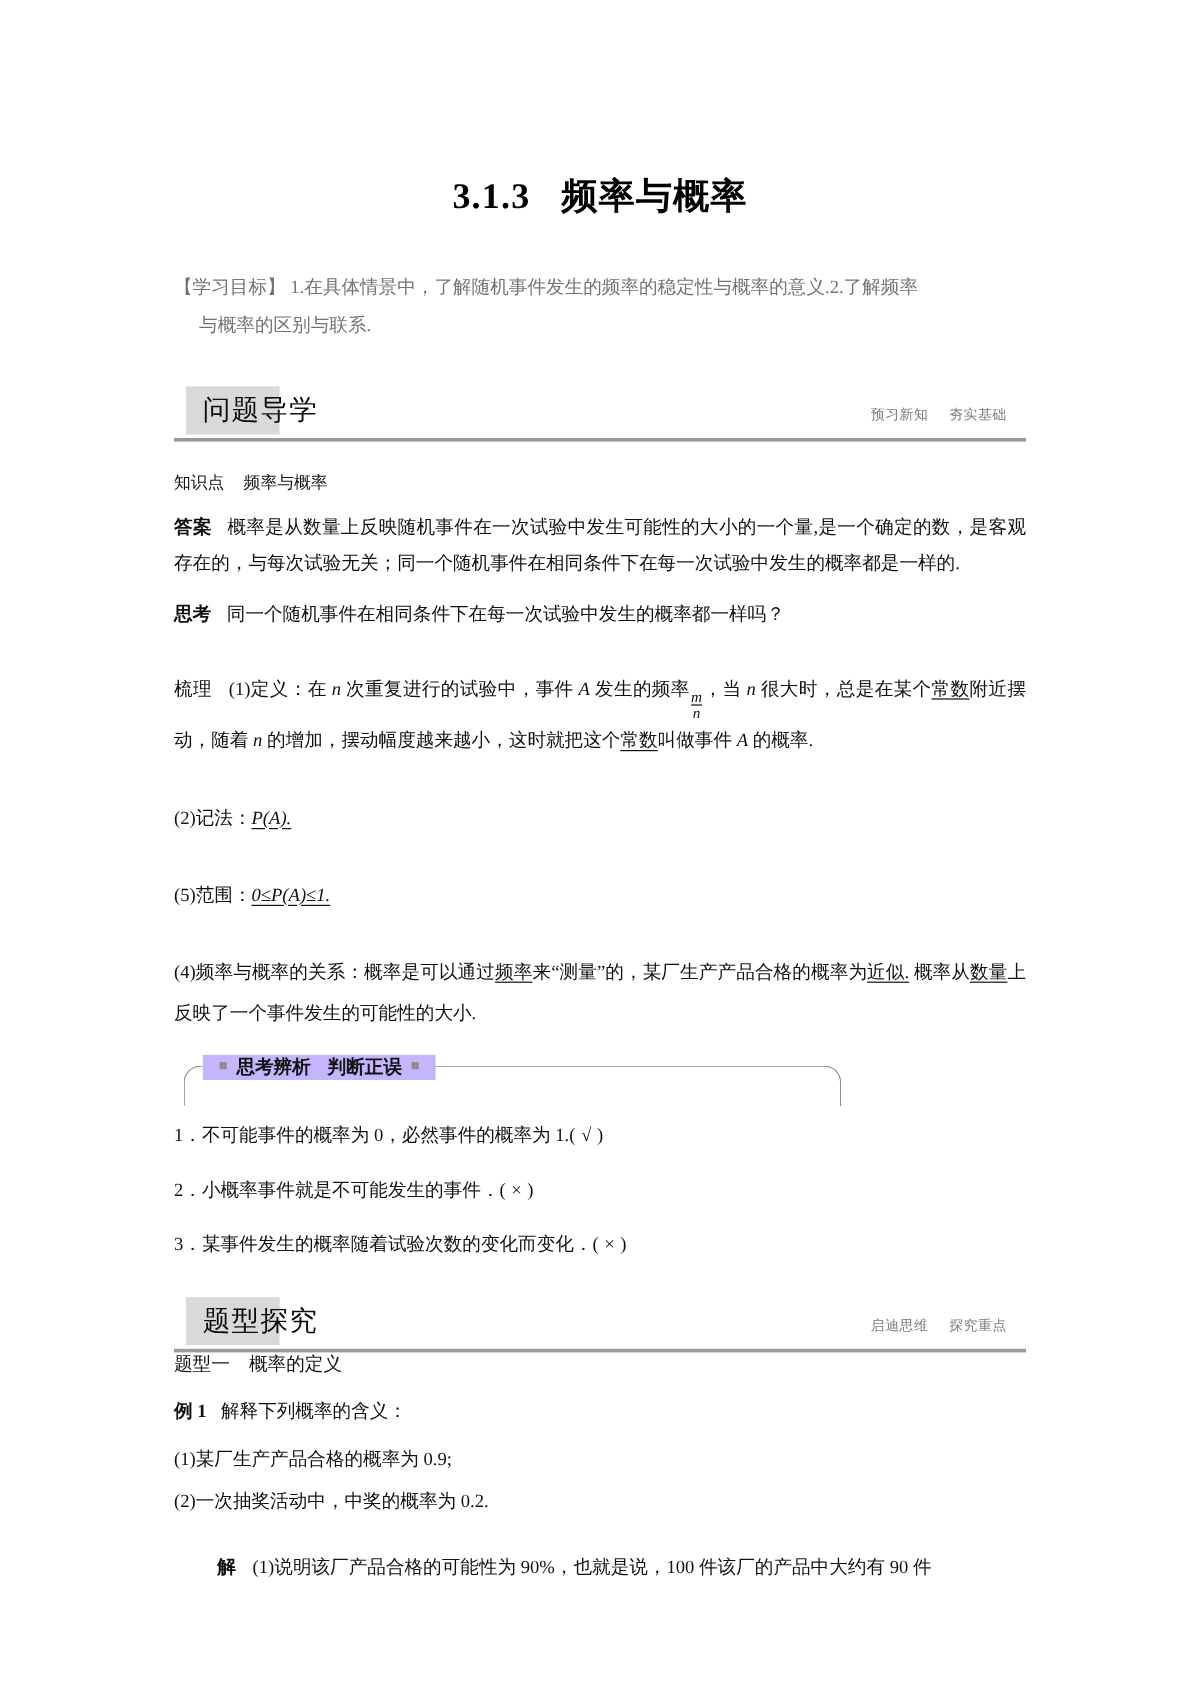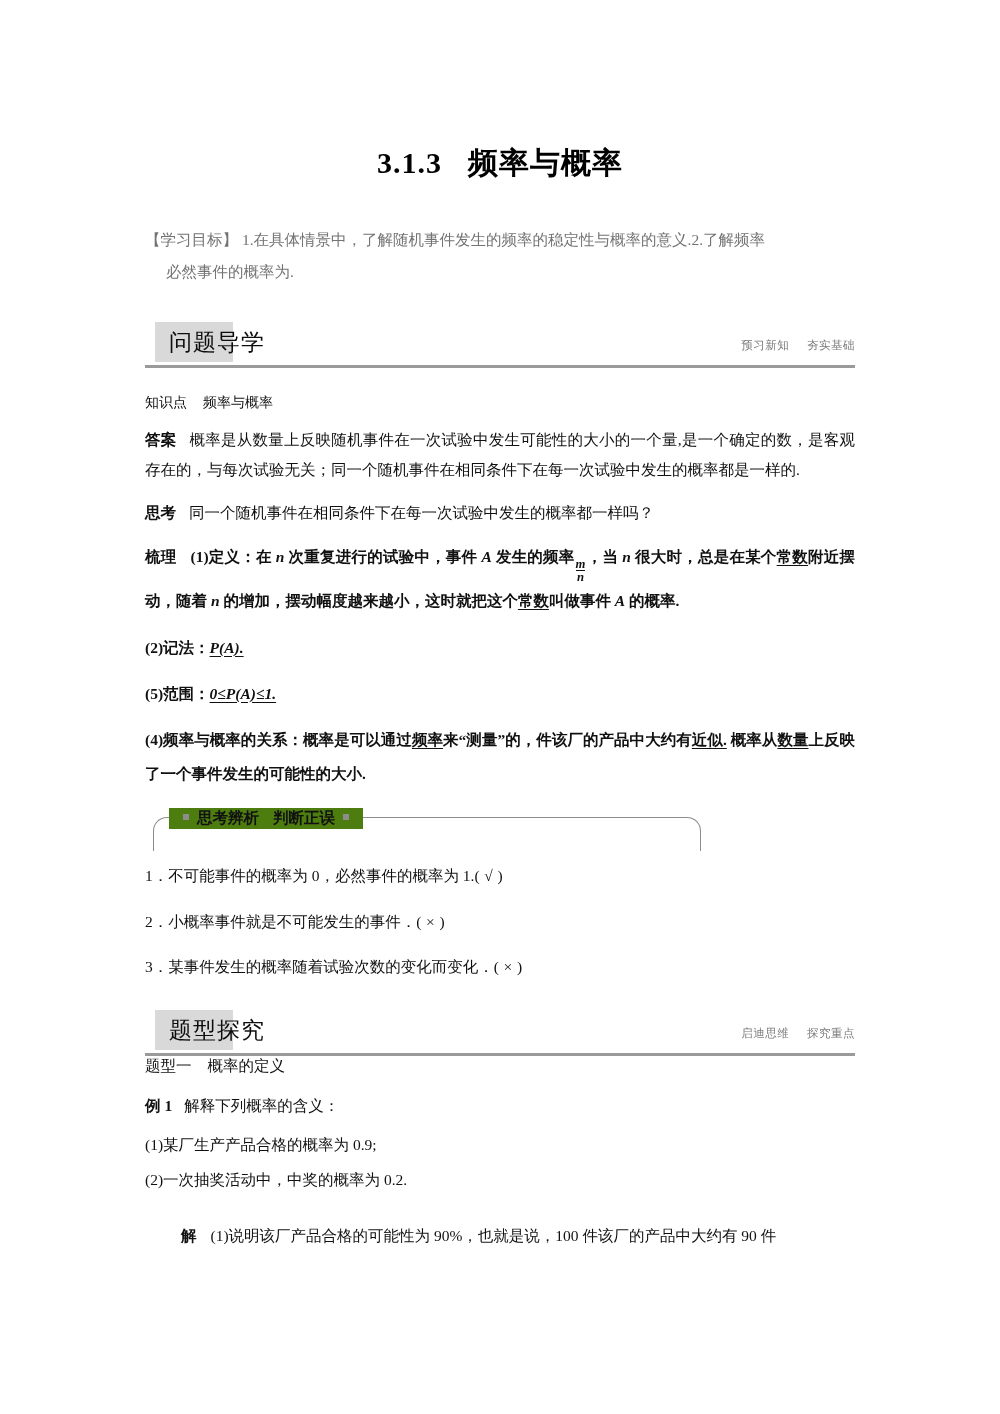--- a/index.html
+++ b/index.html
@@ -78,26 +78,26 @@
     top: 2px;
     font-family: "DejaVu Sans", "Liberation Sans", sans-serif;
     font-weight: normal;
     font-size: 23px;
     letter-spacing: 1px;
     color: #0d0d0d;
     line-height: 36px;
   }
   .section-banner .sec-tags {
     position: absolute;
-    right: 0;
+    right: 16px;
     top: 16px;
     font-size: 11.5px;
     color: #7a7a7a;
     letter-spacing: 0.5px;
-    font-family: Liberation Sans, sans-serif;
+    font-family: Liberation Serif, serif;
   }
   .section-banner .sec-tags span { margin-left: 14px; }
   .section-banner .rule {
     position: absolute;
     left: 0;
     right: 0;
     bottom: 0;
     height: 3px;
     background: #9a9a9a;
   }
@@ -117,22 +117,21 @@
     text-align: justify;
   }
   .qa-line .lbl {
     font-weight: bold;
     margin-right: 13px;
   }
   .para {
     font-size: 15.5px;
     line-height: 2.2;
     text-align: justify;
-    margin-top: 12px;
-    font-weight: bold;
+    margin-top: 30px;
   }
   .para .lbl { margin-right: 14px; }
 
   u.ul { text-decoration: underline; text-underline-offset: 3px; }
   .ital { font-style: italic; font-family: "Liberation Serif", "DejaVu Serif", serif; }
 
   
   .frac {
     display: inline-flex;
     flex-direction: column;
@@ -165,21 +164,21 @@
     border-left: 1.6px solid #8d8d8d;
     border-right: 1.6px solid #8d8d8d;
     border-top-left-radius: 14px;
     border-top-right-radius: 14px;
     box-sizing: border-box;
   }
   .judge-title {
     position: absolute;
     left: 24px;
     top: -5px;
-    background: #4d7c0f;
+    background: #c4b5fd;
     padding: 0 6px;
     font-family: "DejaVu Sans", "Liberation Sans", sans-serif;
     font-weight: bold;
     font-size: 15.5px;
     color: #111;
     white-space: nowrap;
     z-index: 2;
   }
   .judge-title .sq {
     display: inline-block;
@@ -233,21 +232,21 @@
 
 <div class="page">
 
   <h1 class="doc-title">
     <span class="num">3.1.3</span><span class="gap"></span><span>频率与概率</span>
   </h1>
 
   <div class="objectives">
     <span class="lead">【学习目标】</span>
     <span>1.在具体情景中，了解随机事件发生的频率的稳定性与概率的意义.2.了解频率</span>
-    <span class="indent2">必然事件的概率为.</span>
+    <span class="indent2">与概率的区别与联系.</span>
   </div>
 
   <div class="section-banner">
     <div class="chip"></div>
     <div class="sec-title">问题导学</div>
     <div class="sec-tags">
       <span>预习新知</span>
       <span>夯实基础</span>
     </div>
     <div class="rule"></div>
@@ -274,21 +273,21 @@
 
   <div class="para">
     <span>(2)记法：</span><u class="ul ital">P(A).</u>
   </div>
 
   <div class="para">
     <span>(5)范围：</span><u class="ul ital">0≤P(A)≤1.</u>
   </div>
 
   <div class="para">
-    <span>(4)频率与概率的关系：概率是可以通过</span><u class="ul">频率</u><span>来“测量”的，件该厂的产品中大约有</span><u class="ul">近似.</u><span> 概率从</span><u class="ul">数量</u><span>上反映了一个事件发生的可能性的大小.</span>
+    <span>(4)频率与概率的关系：概率是可以通过</span><u class="ul">频率</u><span>来“测量”的，某厂生产产品合格的概率为</span><u class="ul">近似.</u><span> 概率从</span><u class="ul">数量</u><span>上反映了一个事件发生的可能性的大小.</span>
   </div>
 
   <div class="judge-wrap">
     <div class="judge-head">
       <div class="judge-bracket"></div>
       <div class="judge-title">
         <span class="sq"></span><span>思考辨析</span><span class="gap2"></span><span>判断正误</span><span class="sq"></span>
       </div>
     </div>
     <div class="judge-items">

